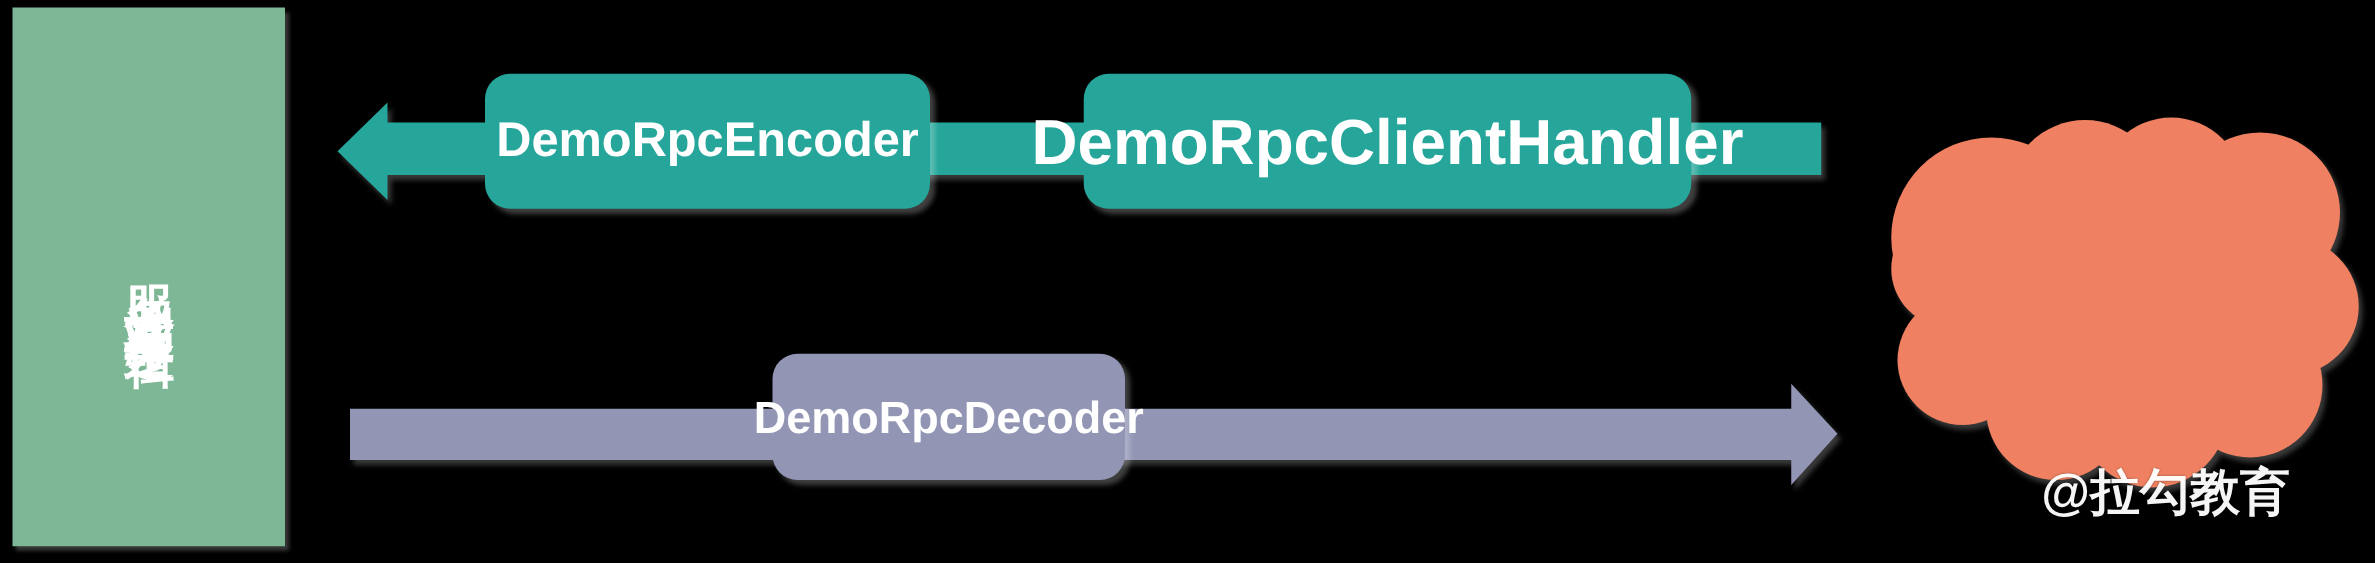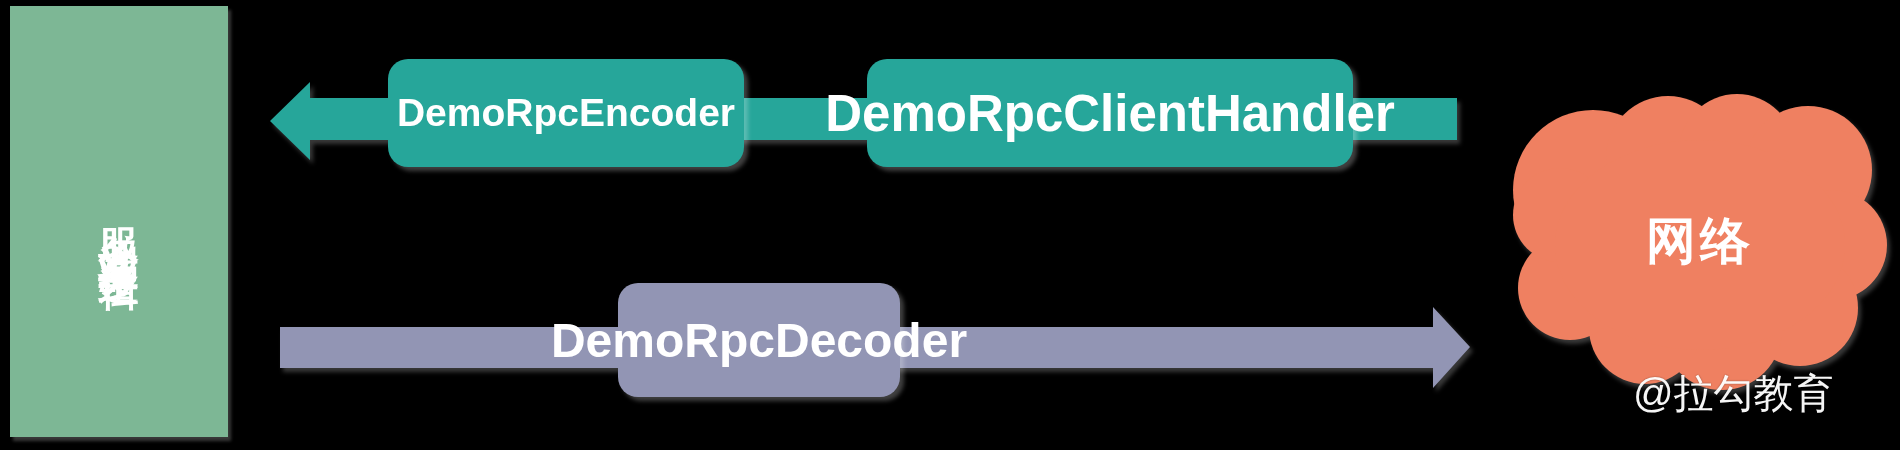--- a/index.html
+++ b/index.html
@@ -55,40 +55,40 @@
     justify-content: center;
     color: #ffffff;
     font-weight: bold;
     box-shadow: 4px 4px 4px rgba(255,255,255,0.25);
     z-index: 2;
   }
   .box-teal { background: #26a69a; }
   .box-purple { background: #9295b4; }
   .box-encoder { left: 388px; top: 59px; width: 356px; height: 108px; font-size: 39px; }
   .box-handler { left: 867px; top: 59px; width: 486px; height: 108px; font-size: 51px; }
-  .box-decoder { left: 618px; top: 283px; width: 282px; height: 114px; font-size: 48px; }
+  .box-decoder { left: 618px; top: 283px; width: 282px; height: 101px; font-size: 36px; }
   
   .cloud-label {
     position: absolute;
     left: 1600px; top: 208px;
     width: 200px;
     text-align: center;
     color: #ffffff;
     font-size: 50px;
     font-weight: bold;
     letter-spacing: 4px;
     z-index: 3;
   }
   
   .watermark {
     position: absolute;
     left: 1633px; top: 366px;
     color: #ffffff;
     font-size: 40px;
-    font-weight: normal;
+    font-weight: bold;
     text-shadow: 0 0 2px rgba(0,0,0,0.4);
     opacity: 0.96;
     z-index: 4;
     white-space: nowrap;
   }
 </style>
 </head>
 <body>
 
 <div class="stage">
@@ -123,17 +123,16 @@
   </div>
 
   <div class="box box-teal box-handler">
     <span>DemoRpcClientHandler</span>
   </div>
 
   <div class="box box-purple box-decoder">
     <span>DemoRpcDecoder</span>
   </div>
 
-  <div class="cloud-label">网络</div>
 
   <div class="watermark">@拉勾教育</div>
 
 </div>
 
 </body></html>

